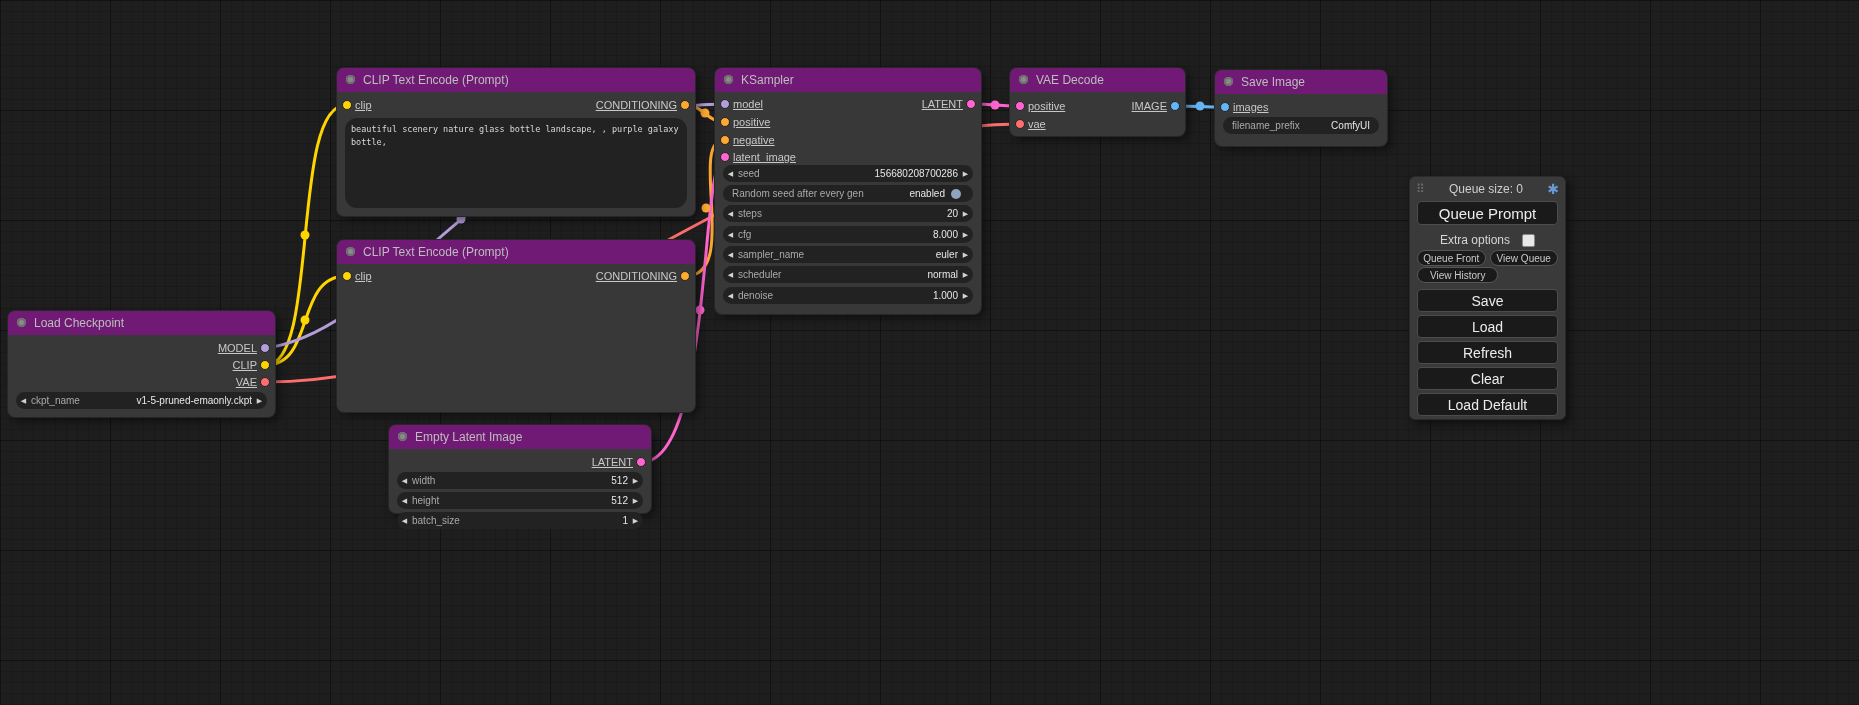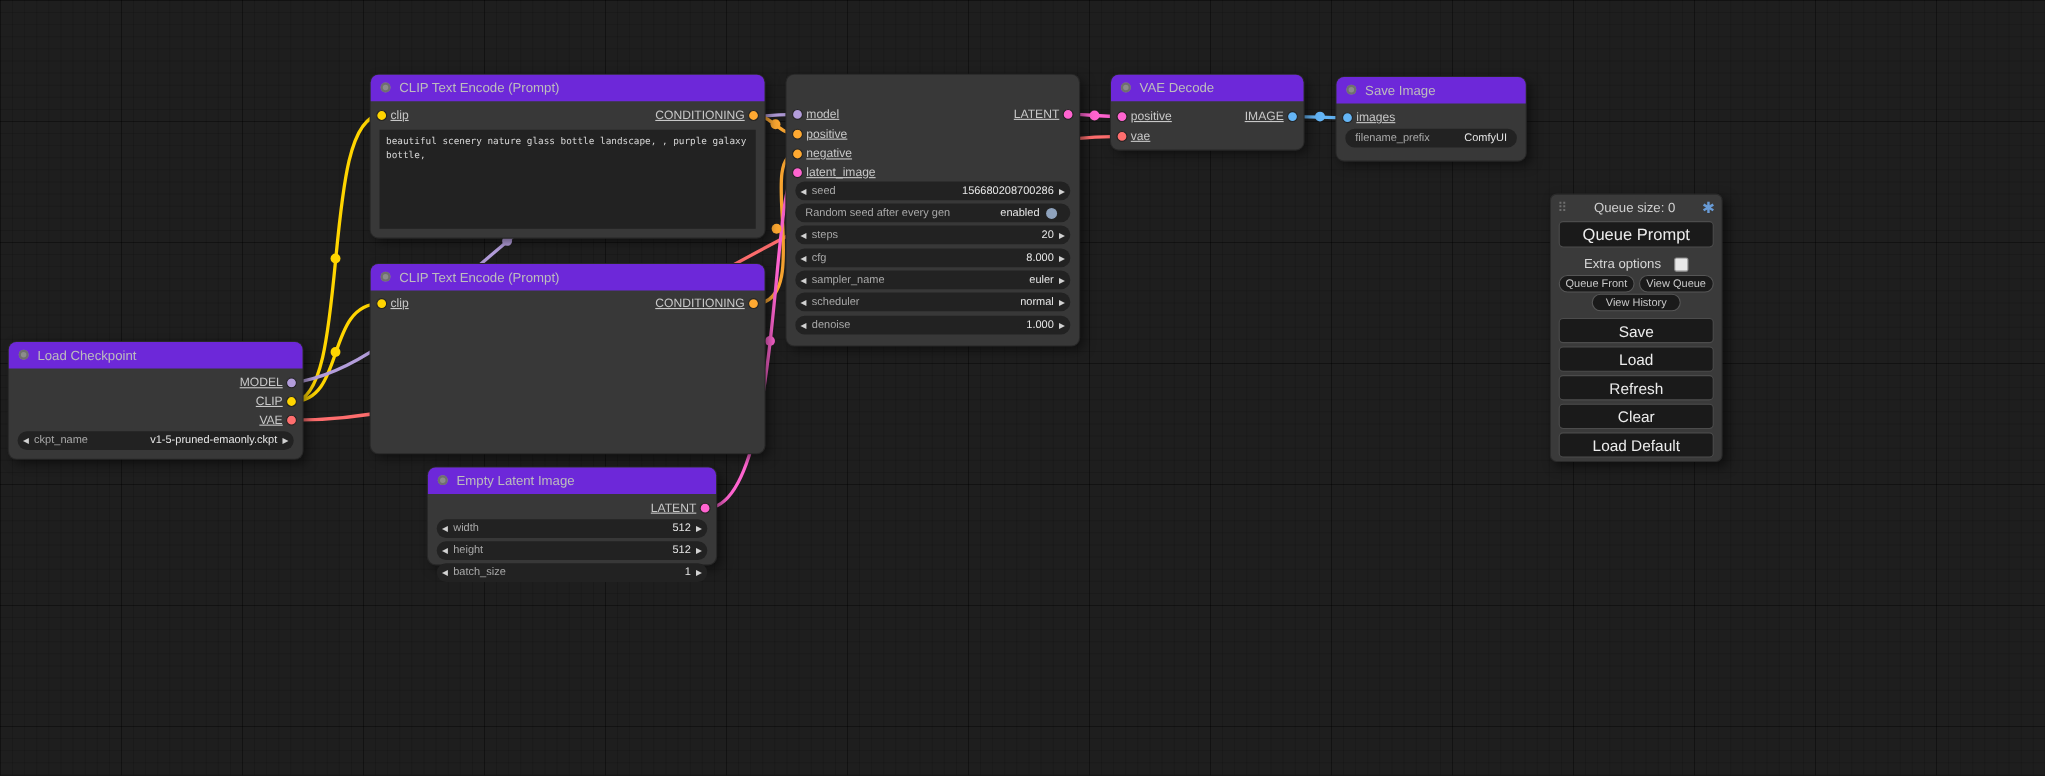--- a/index.html
+++ b/index.html
@@ -13,40 +13,40 @@
       linear-gradient(90deg, rgba(0,0,0,0.14) 1px, transparent 1px);
     background-size:110px 110px,110px 110px,11px 11px,11px 11px;
     font-family:"Liberation Sans",sans-serif;
   }
   #wires{position:absolute;left:0;top:0;z-index:1;pointer-events:none;}
   .node{
     position:absolute;z-index:2;background:#383838;border-radius:7px;
     box-shadow:0 0 0 1px #272727, 4px 4px 10px rgba(0,0,0,.5);
   }
   .node-title{
-    position:relative;height:24px;line-height:24px;background:#6d28d9;
+    position:relative;height:24px;line-height:24px;background:#701a75;
     border-radius:7px 7px 0 0;color:#bdbdbd;font-size:12px;padding-left:26px;
     white-space:nowrap;overflow:hidden;
   }
   .title-dot{
     position:absolute;left:9px;top:7px;width:9px;height:9px;border-radius:50%;
     background:#8c8c8c;box-shadow:inset 0 0 0 2px #6f6f6f;
   }
   .slot{position:absolute;height:16px;line-height:16px;font-size:11px;color:#c8c8c8;white-space:nowrap;text-decoration:underline;}
   .slot.in{left:18px;}
   .slot.out{right:18px;text-align:right;}
   .slot-dot{
     position:absolute;width:10px;height:10px;border-radius:50%;
     border:1px solid #232323;box-sizing:border-box;z-index:3;
   }
   .slot-dot.in{left:5px;}
   .slot-dot.out{right:5px;}
   .prompt-box{
     position:absolute;left:8px;right:8px;bottom:8px;background:#222;
-    border-radius:0;padding:5px 6px;color:#d8d8d8;
+    border-radius:12px;padding:5px 6px;color:#d8d8d8;
     font-family:"DejaVu Sans Mono",monospace;font-size:8.5px;line-height:1.5;
     white-space:pre-wrap;word-break:break-word;box-sizing:border-box;overflow:hidden;
   }
   .widget{
     position:absolute;left:8px;right:8px;height:17px;background:#222;
     border-radius:9px;display:flex;align-items:center;font-size:10px;
   }
   .widget .arrow{width:15px;text-align:center;font-size:7px;color:#d2d2d2;cursor:pointer;}
   .widget .lbl{color:#a9a9a9;}
   .widget .val{margin-left:auto;color:#e6e6e6;}
@@ -61,21 +61,21 @@
   .qp-drag{color:#6e6e6e;font-size:12px;cursor:grab;}
   .qp-size{flex:1;text-align:center;}
   .qp-gear{color:#689bd6;font-size:14px;cursor:pointer;}
   .qp-btn{
     position:absolute;left:7px;right:7px;height:23px;background:#1a1a1a;
     border:1px solid #4c4c4c;border-radius:4px;color:#ececec;font-size:14px;
     display:flex;align-items:center;justify-content:center;cursor:pointer;box-sizing:border-box;
   }
   .qp-extra{position:absolute;left:0;right:0;display:flex;align-items:center;justify-content:center;gap:12px;color:#d6d6d6;font-size:12px;}
   .qp-checkbox{width:11px;height:11px;background:#e8e8e8;border:1px solid #8a8a8a;border-radius:2px;cursor:pointer;}
-  .qp-smallrow{position:absolute;left:7px;right:7px;display:flex;gap:4px;justify-content:center;}
+  .qp-smallrow{position:absolute;left:7px;right:7px;display:flex;gap:4px;justify-content:space-between;}
   .qp-small{
     flex:1;height:14px;background:#1a1a1a;border:1px solid #565656;border-radius:8px;
     color:#c9c9c9;font-size:10px;display:flex;align-items:center;justify-content:center;cursor:pointer;
   }
   .qp-small.solo{flex:0 0 auto;padding:0 12px;}
 </style>
 </head>
 <body>
 
 <div id="canvas">
@@ -165,20 +165,24 @@
     </div>
     <div class="widget" style="top:87px">
       <span class="arrow">◀</span>
       <span class="lbl">batch_size</span>
       <span class="val">1</span>
       <span class="arrow">▶</span>
     </div>
   </div>
 
   <div class="node" style="left:715px;top:68px;width:266px;height:246px">
+    <div class="node-title">
+      <span class="title-dot"></span>
+      <span>KSampler</span>
+    </div>
     <div class="slot in" style="top:28px">model</div>
     <div class="slot in" style="top:46px">positive</div>
     <div class="slot in" style="top:64px">negative</div>
     <div class="slot in" style="top:81px">latent_image</div>
     <div class="slot out" style="top:28px">LATENT</div>
     <span class="slot-dot in" style="top: 31px; background-color: rgb(179, 157, 219);"></span>
     <span class="slot-dot in" style="top: 49px; background-color: rgb(255, 169, 49);"></span>
     <span class="slot-dot in" style="top: 67px; background-color: rgb(255, 169, 49);"></span>
     <span class="slot-dot in" style="top: 84px; background-color: rgb(255, 100, 208);"></span>
     <span class="slot-dot out" style="top: 31px; background-color: rgb(255, 100, 208);"></span>

